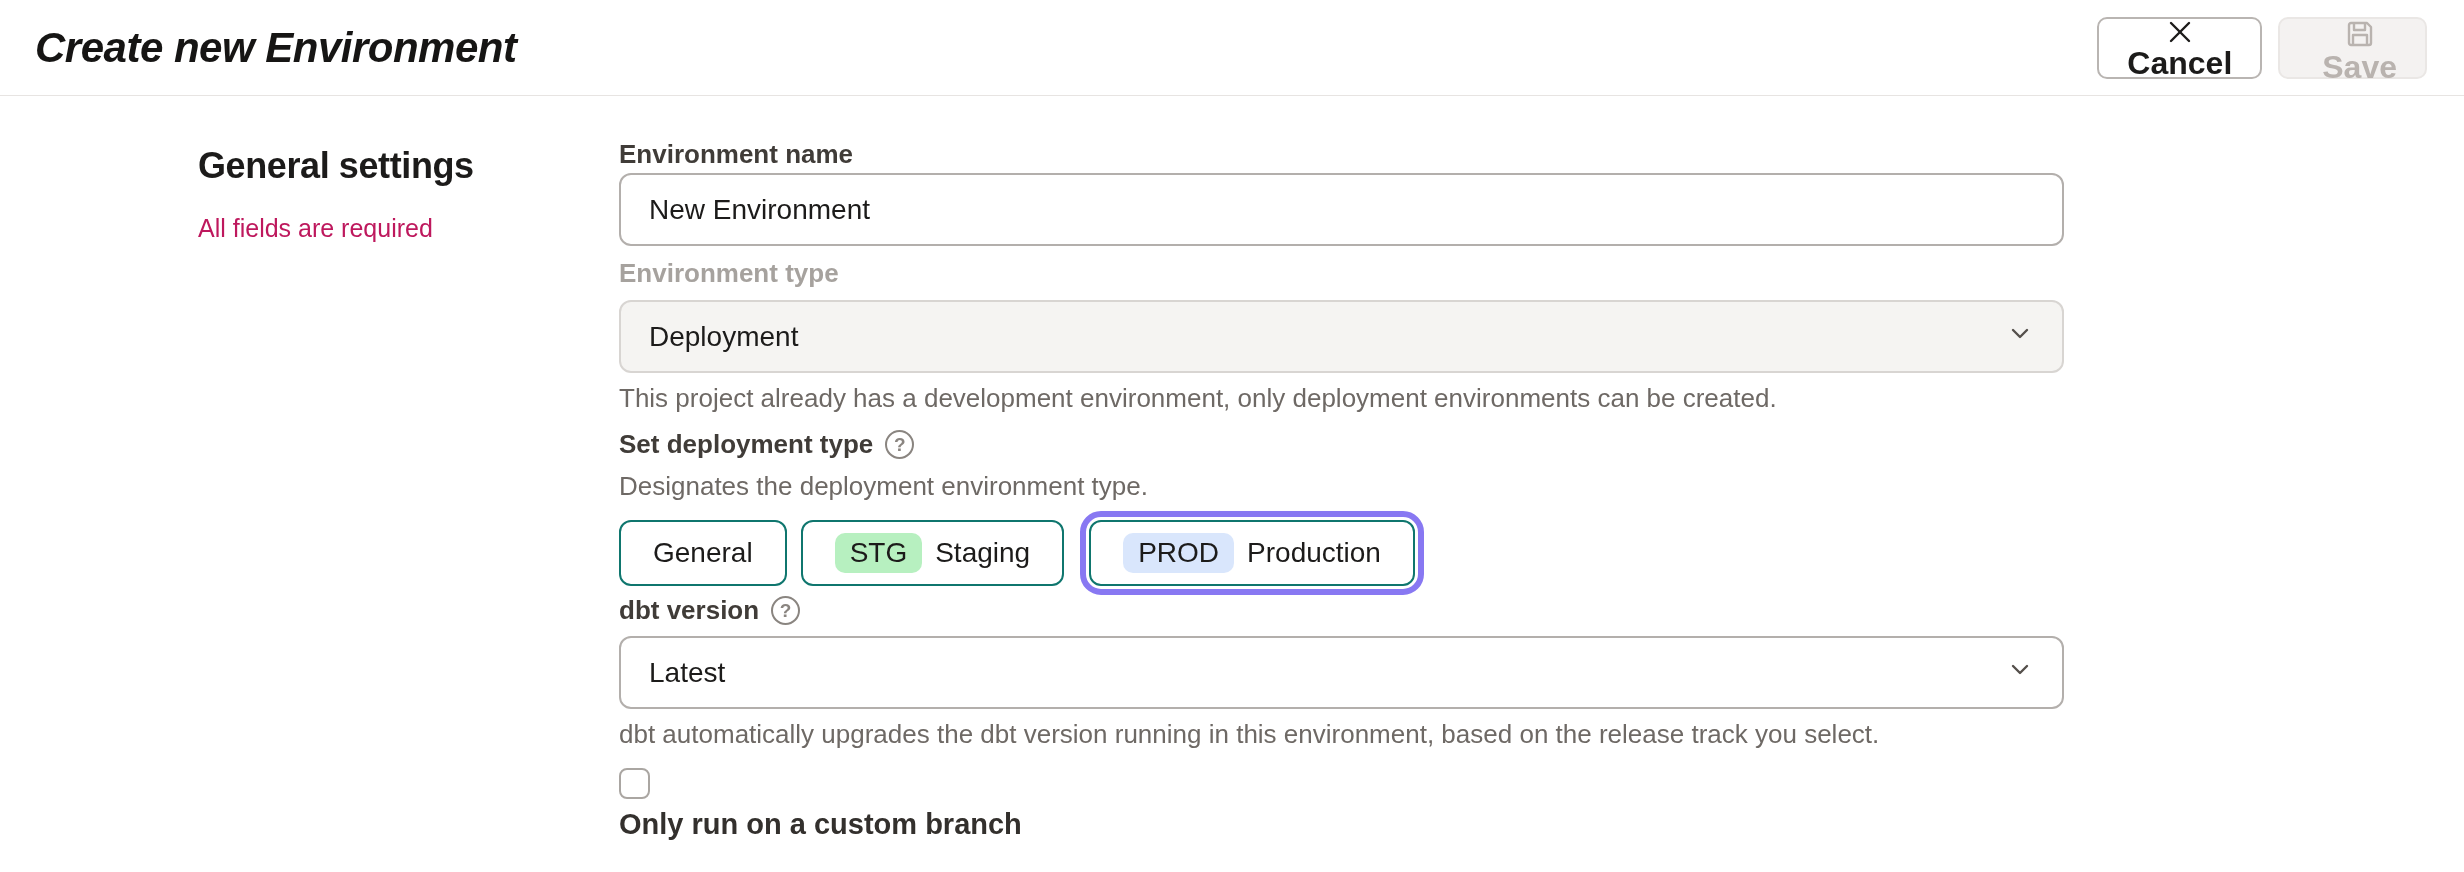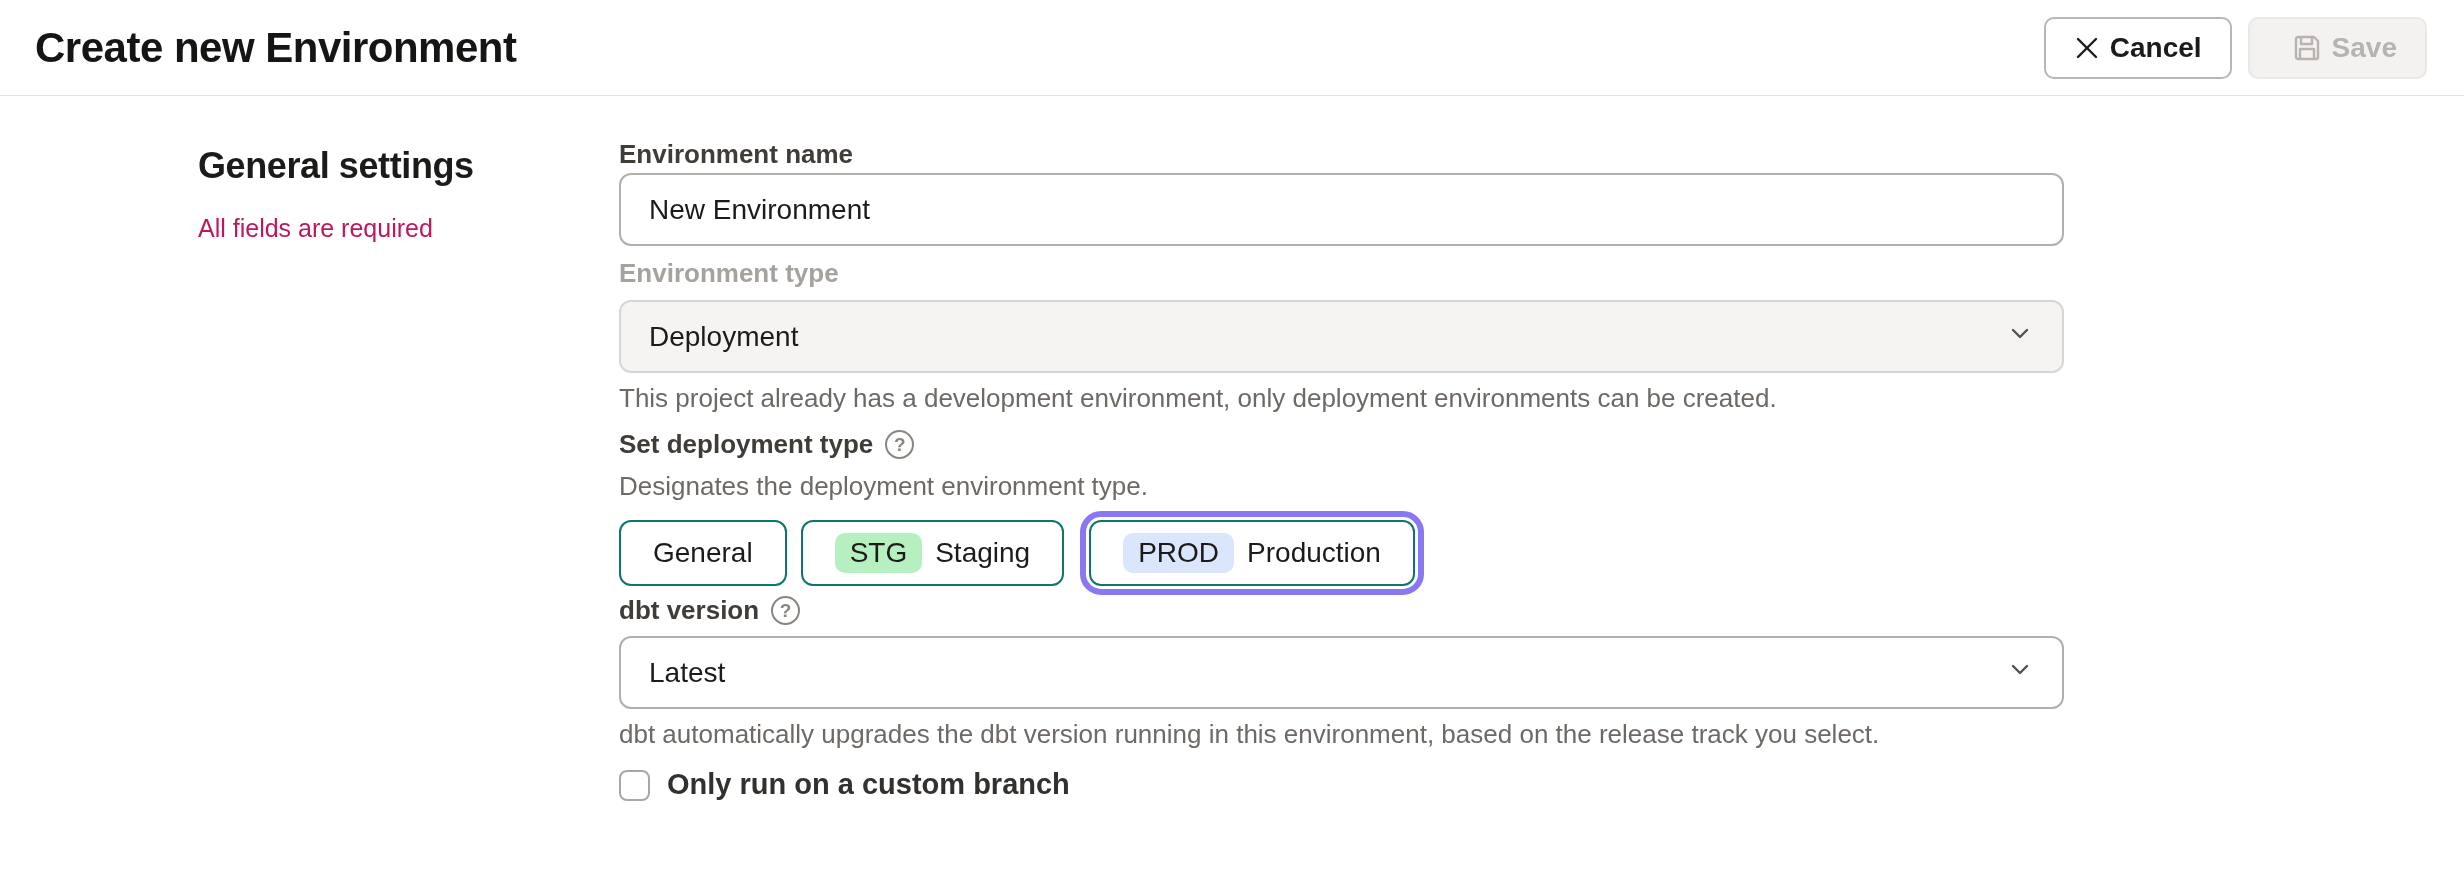--- a/index.html
+++ b/index.html
@@ -13,33 +13,35 @@
     align-items: center;
     justify-content: space-between;
     padding: 0 37px 0 35px;
     border-bottom: 1px solid #e7e4e2;
   }
   .page-title {
     font-size: 42px;
     font-weight: 700;
     letter-spacing: -0.5px;
     color: #161514;
+    font-style: italic;
   }
   .header-actions { display: flex; gap: 16px; align-items: center; }
   .btn {
     display: inline-flex;
     align-items: center;
-    gap: 10px;
+    gap: 0;
     height: 62px;
     padding: 0 28px;
     border-radius: 10px;
     font-family: inherit;
-    font-size: 28px;
+    font-size: 32px;
     font-weight: 600;
     cursor: pointer;
+    flex-direction: column;
   }
   .btn-cancel {
     background: #ffffff;
     border: 2px solid #b9b5b2;
     color: #1c1b1a;
   }
   .btn-save {
     background: #f4f2f1;
     border: 2px solid #eae7e5;
     color: #b9b3af;
@@ -154,21 +156,21 @@
     padding: 0 15px;
     border-radius: 10px;
     font-size: 28px;
     font-weight: 500;
     color: #1c1b1a;
   }
   .badge.stg  { background: #b7f0c0; text-align: right; }
   .badge.prod { background: #d9e6fc; }
 
   
-  .checkbox-row { display: flex; align-items: flex-end; gap: 17px; }
+  .checkbox-row { display: flex; align-items: flex-start; gap: 9px; flex-direction: column; }
   .checkbox {
     appearance: none;
     -webkit-appearance: none;
     width: 31px; height: 31px;
     border: 2px solid #aaa6a2;
     border-radius: 8px;
     background: #ffffff;
     cursor: pointer;
     flex: none;
   }

